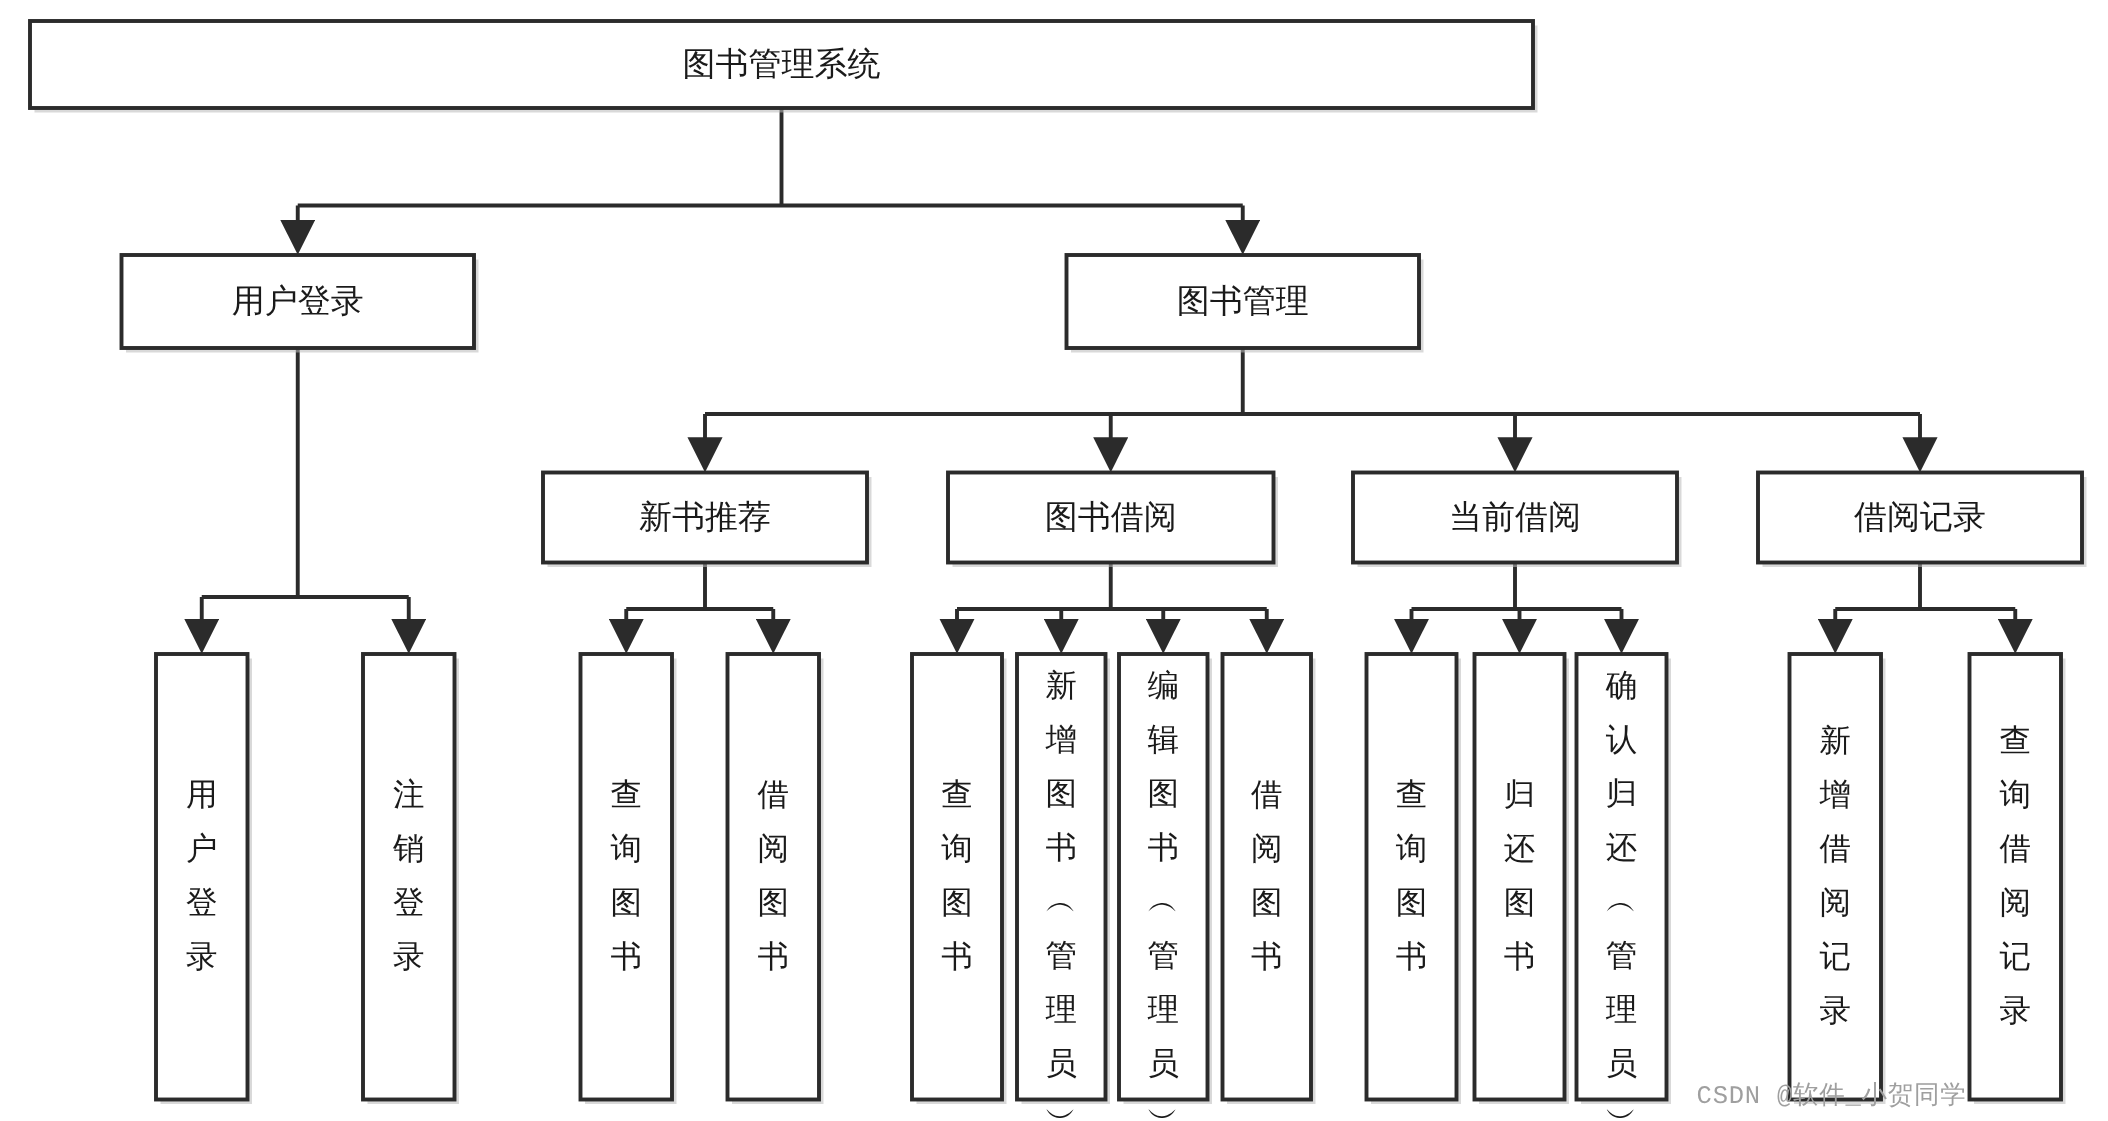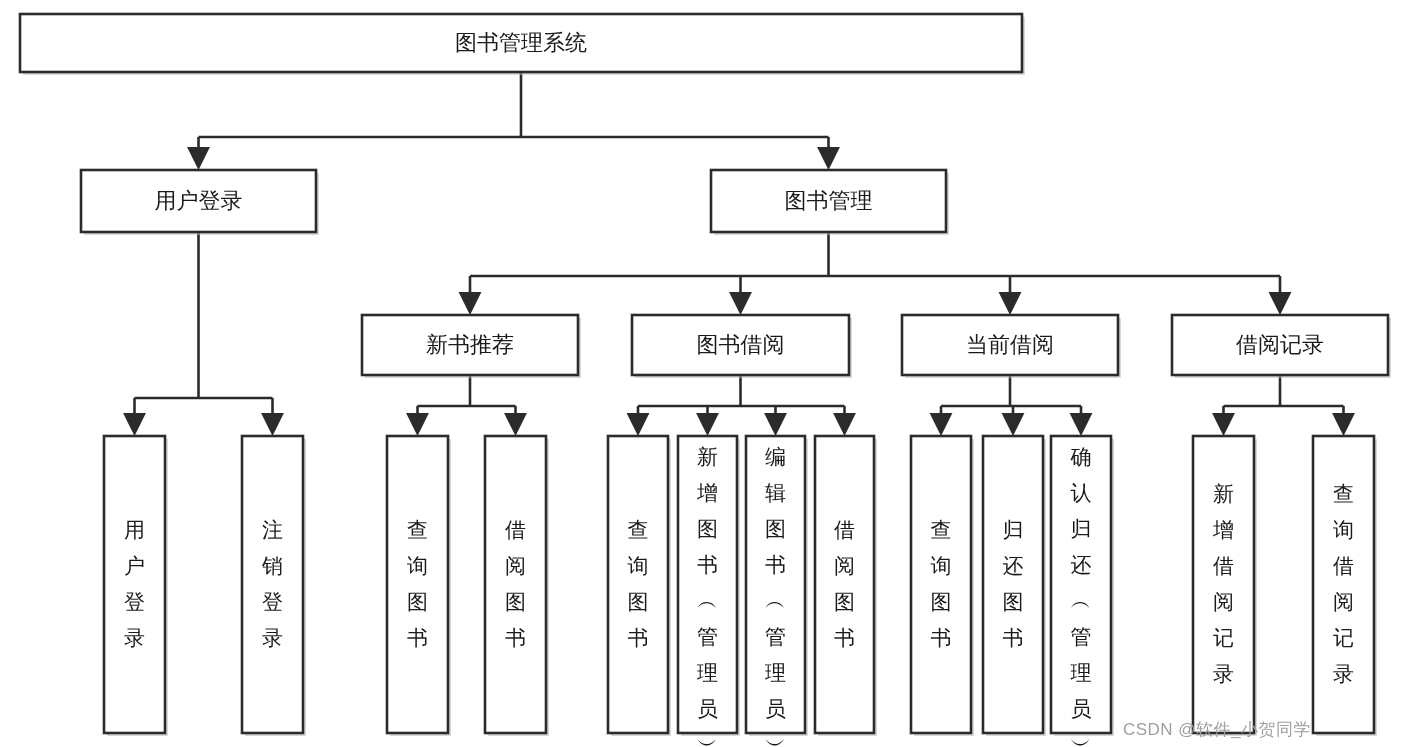--- a/index.html
+++ b/index.html
@@ -22,21 +22,21 @@
     fill:#1a1a1a;
     text-anchor:middle;
     dominant-baseline:middle;
   }
   .label-h{font-size:22px;}
   .label-v{font-size:21px;}
 
   .watermark{
     position:absolute;
     right:8px;bottom:6px;
-    font-family:Liberation Sans, sans-serif;
+    font-family:Liberation Mono, monospace;
     font-size:17px;
     color:#9f9f9f;
     letter-spacing:.5px;
     white-space:nowrap;
     user-select:none;
     text-align:right;
   }
 </style>
 </head>
 <body>

